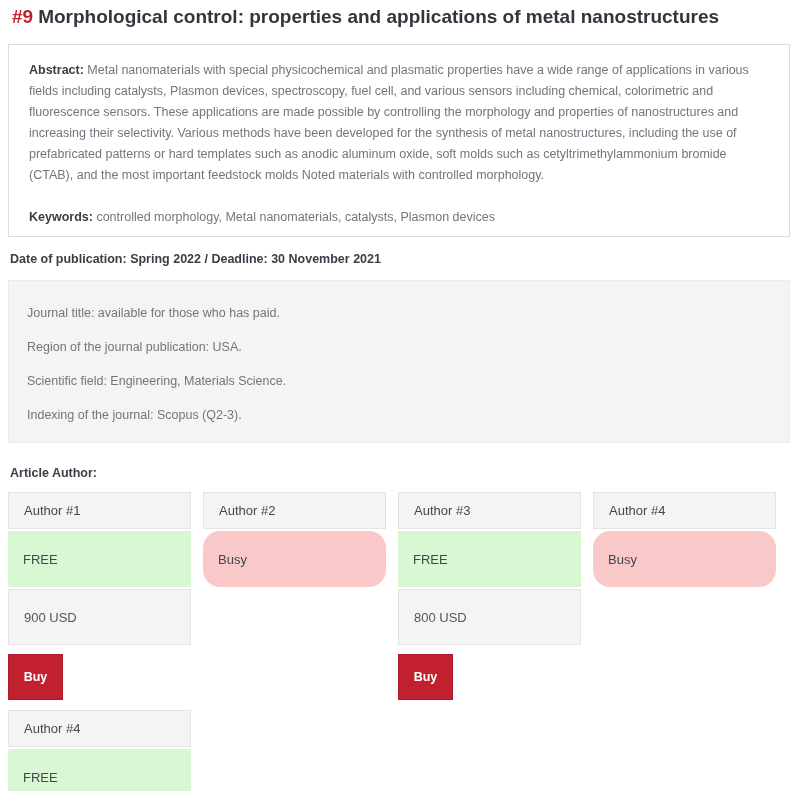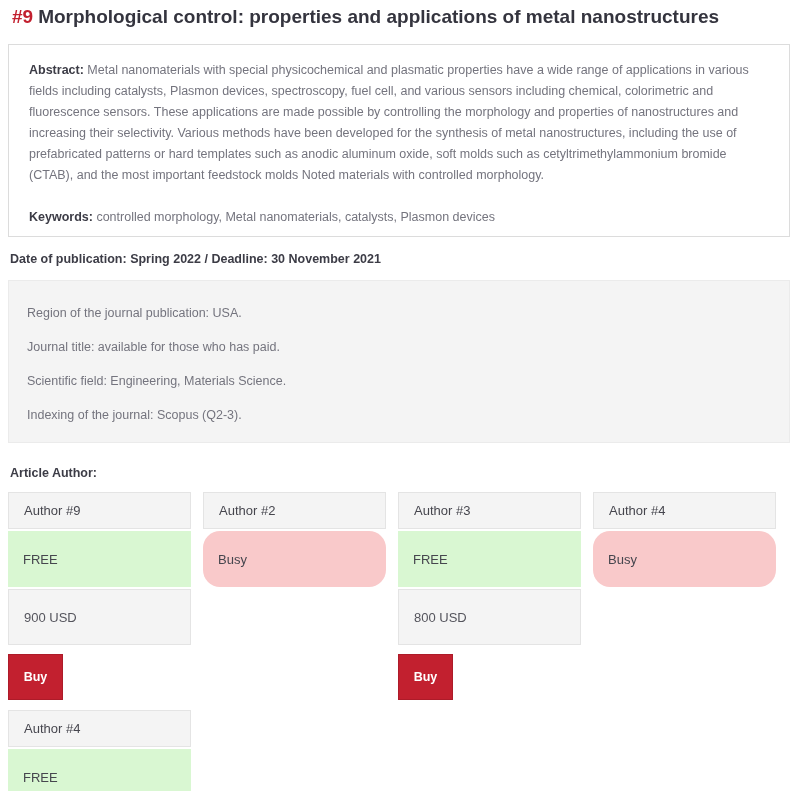--- a/index.html
+++ b/index.html
@@ -105,33 +105,33 @@
   <div class="abstract-box">
     <p><span class="lbl">Abstract:</span>
       <span>Metal nanomaterials with special physicochemical and plasmatic properties have a wide range of applications in various fields including catalysts, Plasmon devices, spectroscopy, fuel cell, and various sensors including chemical, colorimetric and fluorescence sensors. These applications are made possible by controlling the morphology and properties of nanostructures and increasing their selectivity. Various methods have been developed for the synthesis of metal nanostructures, including the use of prefabricated patterns or hard templates such as anodic aluminum oxide, soft molds such as cetyltrimethylammonium bromide (CTAB), and the most important feedstock molds Noted materials with controlled morphology.</span></p>
     <p class="keywords"><span class="lbl">Keywords:</span>
       <span>controlled morphology, Metal nanomaterials, catalysts, Plasmon devices</span></p>
   </div>
 
   <div class="pub-line">Date of publication: Spring 2022 / Deadline: 30 November 2021</div>
 
   <div class="journal-box">
+    <p>Journal title: available for those who has paid.</p>
     <p>Region of the journal publication: USA.</p>
-    <p>Journal title: available for those who has paid.</p>
     <p>Scientific field: Engineering, Materials Science.</p>
     <p>Indexing of the journal: Scopus (Q2-3).</p>
   </div>
 
   <div class="authors-heading">Article Author:</div>
 
   <div class="authors-grid">
 
     <div class="author-item">
       <div class="card-row row-name">
-        <span>Author #9</span>
+        <span>Author #1</span>
       </div>
       <div class="card-row row-status free">
         <span>FREE</span>
       </div>
       <div class="card-row row-price">
         <span>900 USD</span>
       </div>
       <button class="buy-btn">Buy</button>
     </div>
 

